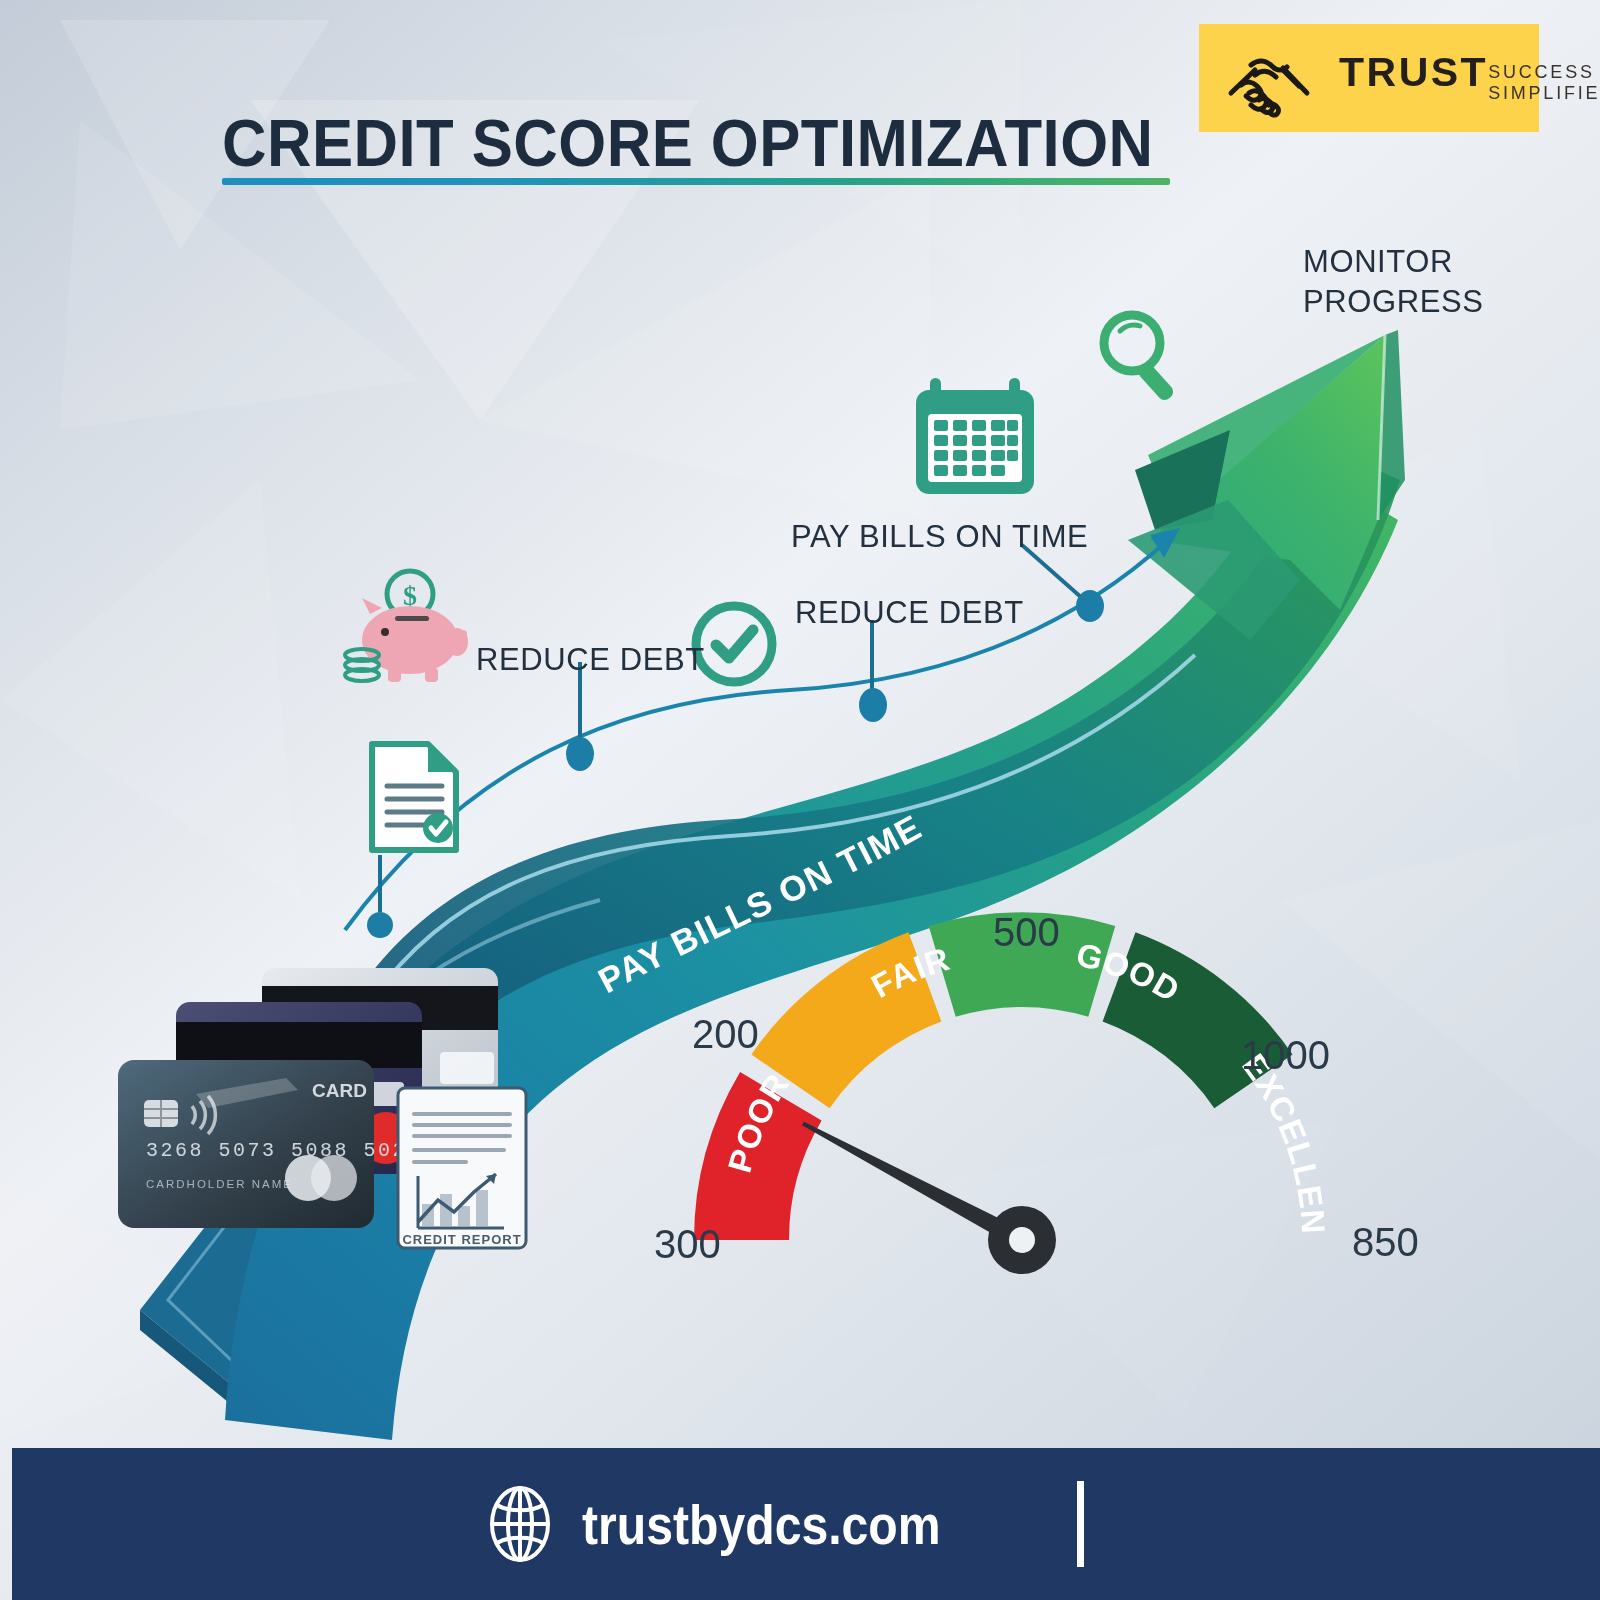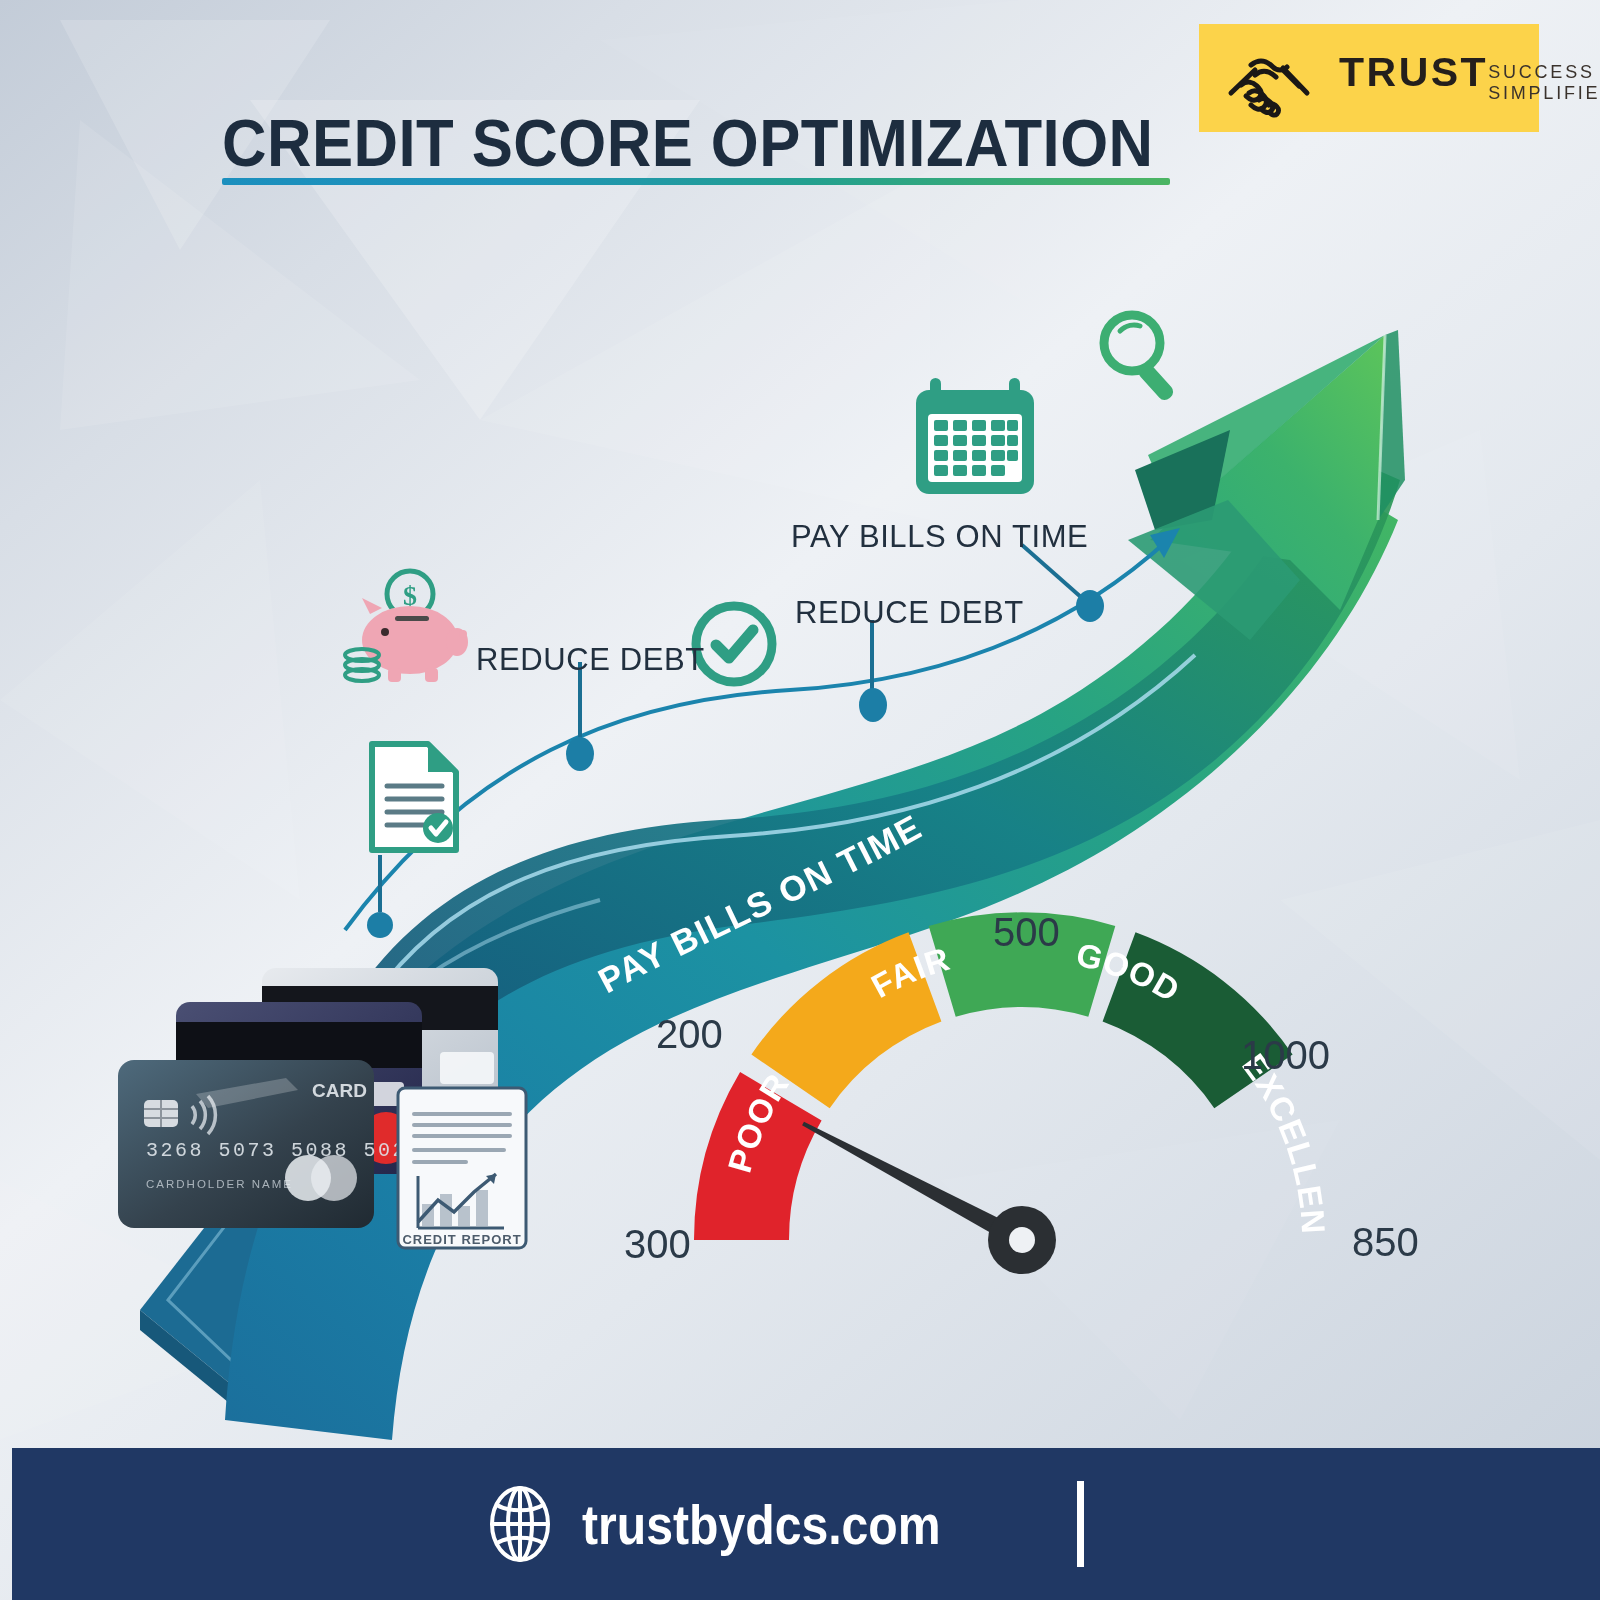--- a/index.html
+++ b/index.html
@@ -62,22 +62,22 @@
   #label-monitor { left: 1303px; top: 242px; line-height: 1.28; font-size: 31px; }
   #label-pay-top { left: 791px; top: 519px; }
   #label-reduce-top { left: 795px; top: 595px; }
   #label-reduce-left { left: 476px; top: 642px; }
 
   
   .gauge-num {
     position: absolute; color: #2b3a48; font-size: 40px;
     font-family: "Liberation Sans", sans-serif;
   }
-  #num-300 { left: 624px; top: 1222px; }
-  #num-200 { left: 656px; top: 1012px; }
+  #num-300 { left: 654px; top: 1222px; }
+  #num-200 { left: 692px; top: 1012px; }
   #num-500 { left: 993px; top: 910px; }
   #num-1000 { left: 1241px; top: 1033px; }
   #num-850 { left: 1352px; top: 1220px; }
 
   
   .arcword { fill:#ffffff; font-size: 33px; font-weight: bold; font-family:"Liberation Sans",sans-serif; letter-spacing: 1px;}
 
   
   .ribbonword { fill:#ffffff; font-size: 35px; font-weight: bold; letter-spacing:1.4px; font-family:"Liberation Sans",sans-serif;}
 
@@ -298,20 +298,24 @@
         <rect x="83" y="99" width="14" height="11" rx="2"></rect>
     </g>
   </svg>
 
   <svg class="poly" style="left:1090px; top:303px;" width="105" height="100" viewBox="0 0 105 100">
     <circle cx="42" cy="40" r="28" fill="none" stroke="#3dae72" stroke-width="9"></circle>
     <path d="M30 28 C36 22 44 21 50 23" fill="none" stroke="#3dae72" stroke-width="5" stroke-linecap="round"></path>
     <rect x="58" y="58" width="16" height="42" rx="7" transform="rotate(-42 66 79)" fill="#3dae72"></rect>
   </svg>
 
+  <div class="step-label" id="label-monitor">
+    <div>MONITOR</div>
+    <div>PROGRESS</div>
+  </div>
   <div class="step-label" id="label-pay-top">PAY BILLS ON TIME</div>
   <div class="step-label" id="label-reduce-top">REDUCE DEBT</div>
   <div class="step-label" id="label-reduce-left">REDUCE DEBT</div>
 
   <svg class="poly" style="left:110px; top:960px;" width="450" height="330" viewBox="0 0 450 330">
     <defs>
       <linearGradient id="cardA" x1="0" y1="0" x2="1" y2="1">
         <stop offset="0%" stop-color="#e7eaee"></stop>
           <stop offset="100%" stop-color="#b9c2cc"></stop>
       </linearGradient>

